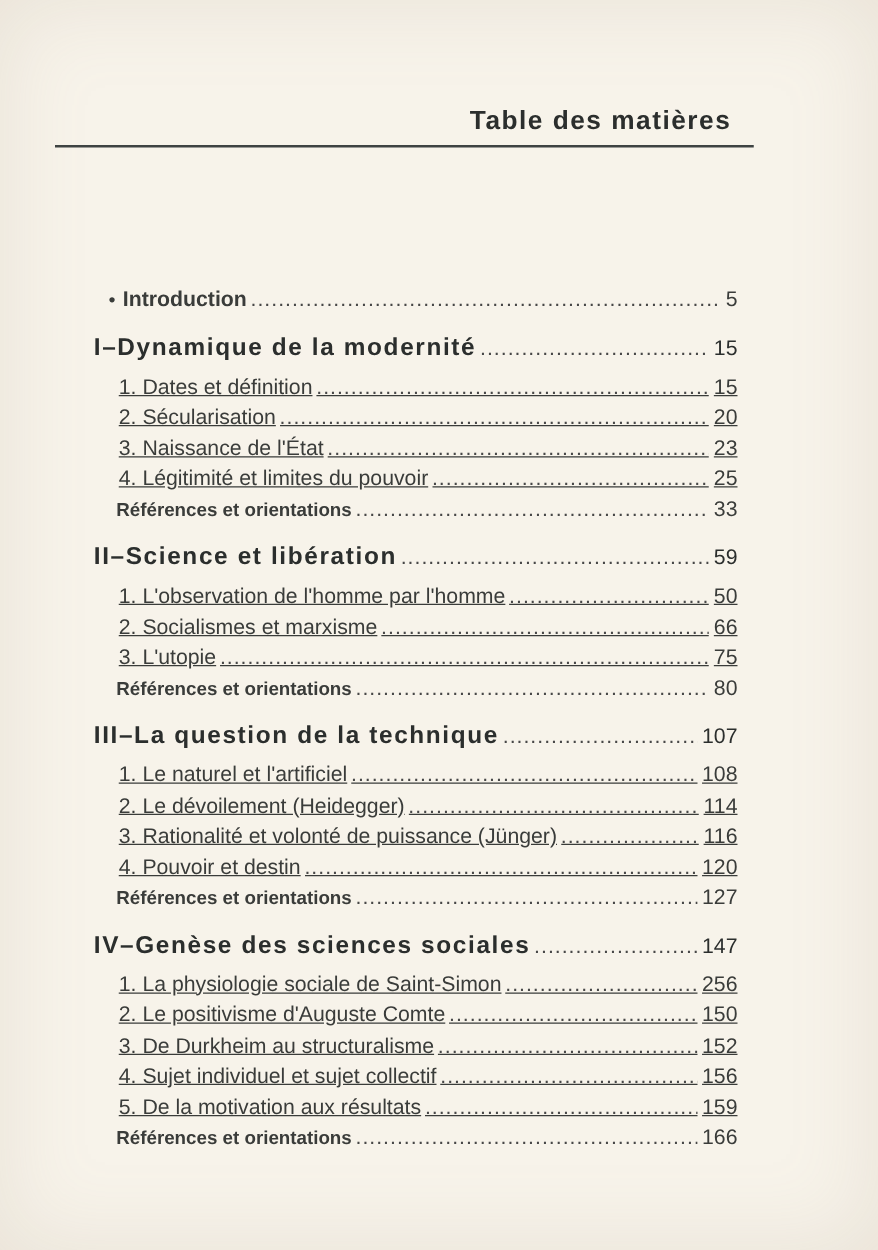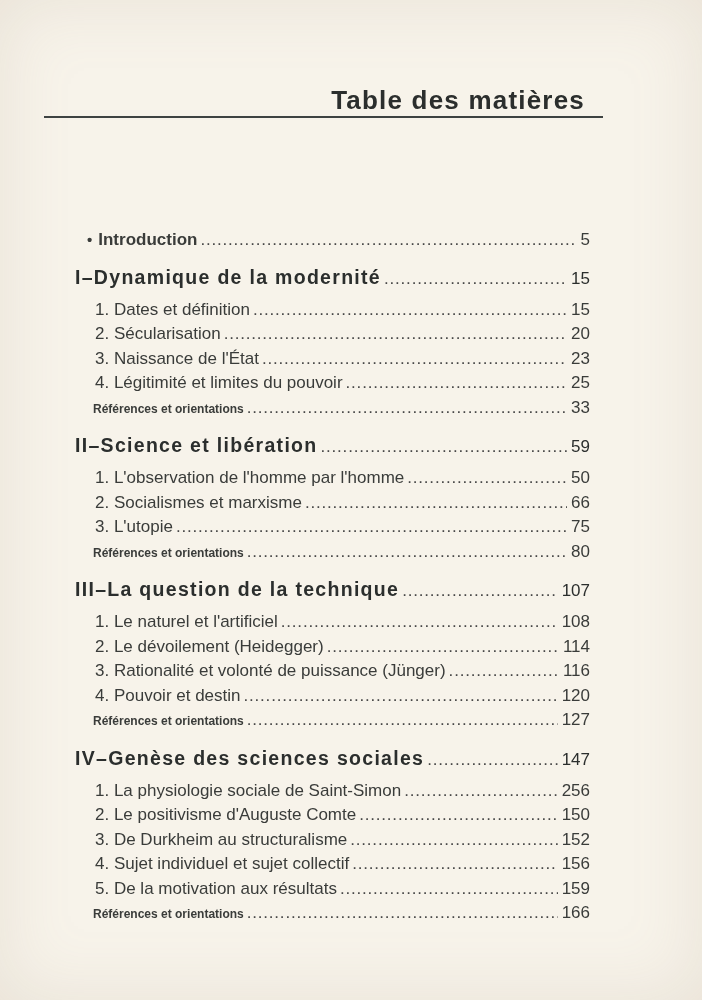--- a/index.html
+++ b/index.html
@@ -22,21 +22,21 @@
     position: absolute;
     inset: 0;
     box-shadow: inset 0 0 70px rgba(170, 150, 130, 0.18);
   }
   .title {
     position: absolute;
     top: 85px;
     left: 0;
     right: 117px;
     text-align: right;
-    font-size: 26px;
+    font-size: 21px;
     font-weight: bold;
     letter-spacing: 1.2px;
     color: var(--heading);
   }
   .rule {
     position: absolute;
     left: 44px;
     top: 116px;
     width: 559px;
     height: 2px;
@@ -87,23 +87,23 @@
   .row.heading {
     font-weight: bold;
     line-height: 26px;
     margin-bottom: 6px;
     color: var(--heading);
   }
   .row.heading .label {
     font-size: 19.5px;
     letter-spacing: 1.3px;
   }
-  .row.item { margin-left: 20px; }
+  .row.item { margin-left: 20px; text-decoration: underline; }
   .row.refs { margin-left: 18px; font-weight: bold; }
-  .row.refs .label { font-size: 12px; }
+  .row.refs .label { font-size: 15px; }
 </style>
 </head>
 <body>
 
 <div class="sheet">
   <h1 class="title">Table des matières</h1>
   <div class="rule"></div>
   <div class="toc">
       <div class="row intro">
         <span class="bullet">•</span>

